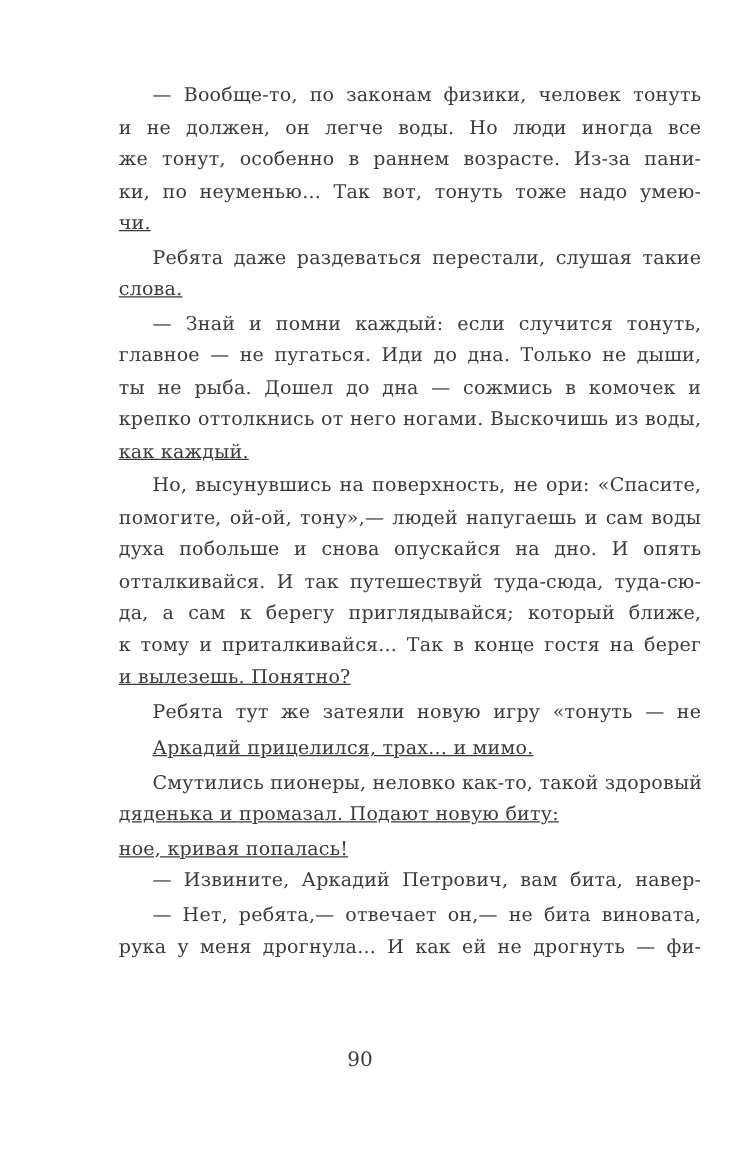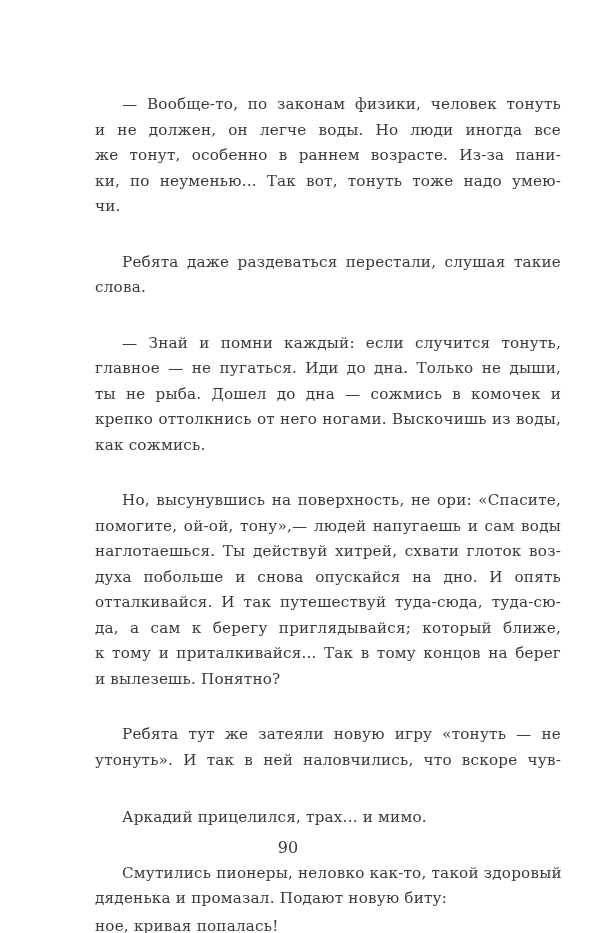--- a/index.html
+++ b/index.html
@@ -18,22 +18,22 @@
       color: #3a3a3a;
     }
     .line {
       height: 25.5px;
       line-height: 25.5px;
       white-space: nowrap;
       text-align: justify;
       text-align-last: justify;
       letter-spacing: 0.2px;
     }
-    .line.indent { padding-left: 27px; margin-top: 28px; }
-    .line.last { text-align-last: left; }
+    .line.indent { padding-left: 27px; }
+    .line.last { text-align-last: left; text-decoration: underline; }
     .para-gap { height: 2px; }
     .page-number {
       position: absolute;
       left: 0; width: 576px; top: 838px;
       text-align: center;
       font-family: "DejaVu Serif", serif;
       font-size: 16px;
       color: #3a3a3a;
     }
   </style>
@@ -55,39 +55,37 @@
     <div class="line indent">Ребята даже раздеваться перестали, слушая такие</div>
     <div class="line last">слова.</div>
   </div>
   <div class="para-gap"></div>
 
   <div>
     <div class="line indent">— Знай и помни каждый: если случится тонуть,</div>
     <div class="line">главное — не пугаться. Иди до дна. Только не дыши,</div>
     <div class="line">ты не рыба. Дошел до дна — сожмись в комочек и</div>
     <div class="line">крепко оттолкнись от него ногами. Выскочишь из воды,</div>
-    <div class="line last">как сожмись.</div>
+    <div class="line last">как каждый.</div>
   </div>
   <div class="para-gap"></div>
 
   <div>
     <div class="line indent">Но, высунувшись на поверхность, не ори: «Спасите,</div>
     <div class="line">помогите, ой-ой, тону»,— людей напугаешь и сам воды</div>
-    <div class="line">наглотаешься. Ты действуй хитрей, схвати глоток воз-</div>
     <div class="line">духа побольше и снова опускайся на дно. И опять</div>
     <div class="line">отталкивайся. И так путешествуй туда-сюда, туда-сю-</div>
     <div class="line">да, а сам к берегу приглядывайся; который ближе,</div>
-    <div class="line">к тому и приталкивайся... Так в тому концов на берег</div>
+    <div class="line">к тому и приталкивайся... Так в конце гостя на берег</div>
     <div class="line last">и вылезешь. Понятно?</div>
   </div>
   <div class="para-gap"></div>
 
   <div>
     <div class="line indent">Ребята тут же затеяли новую игру «тонуть — не</div>
-    <div class="line">утонуть». И так в ней наловчились, что вскоре чув-</div>
   </div>
   <div class="para-gap"></div>
 
   <div class="para-gap"></div>
 
   <div>
     <div class="line indent last">Аркадий прицелился, трах... и мимо.</div>
   </div>
   <div class="para-gap"></div>
 

